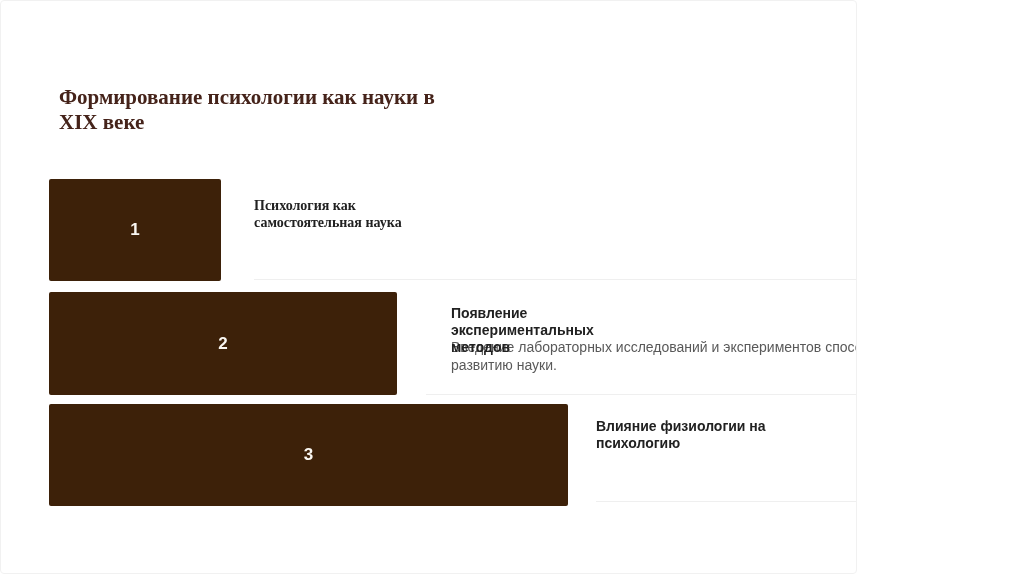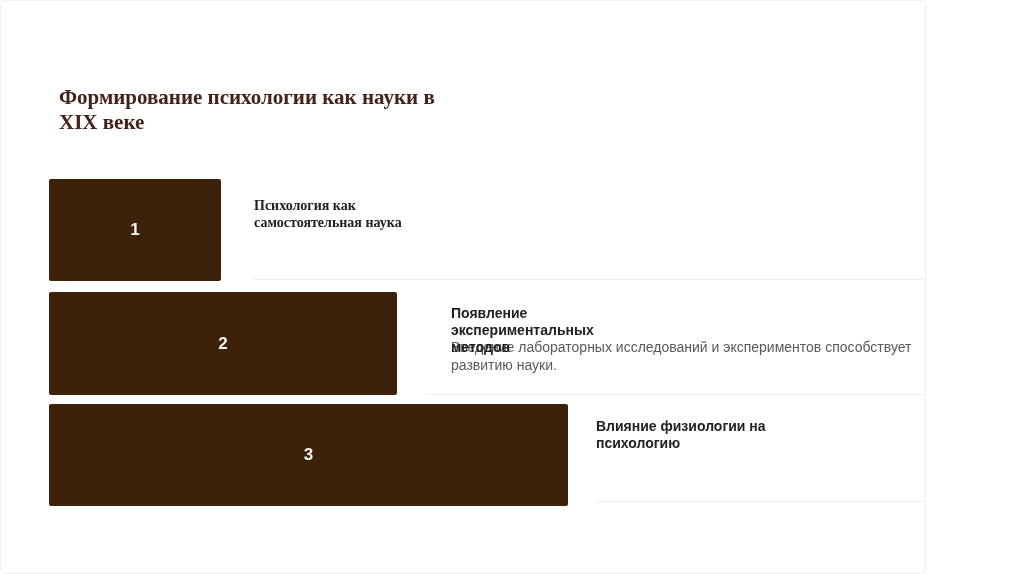--- a/index.html
+++ b/index.html
@@ -2,21 +2,21 @@
 <html><head>
 <meta charset="utf-8">
 <style>
   html, body {
     margin: 0;
     padding: 0;
     background: #ffffff;
   }
   .slide {
     position: relative;
-    width: 926px;
+    width: 857px;
     height: 574px;
     background: #ffffff;
     box-sizing: border-box;
     border: 1px solid #f1f1f1;
     border-radius: 4px;
     overflow: hidden;
     font-family: "Liberation Sans", sans-serif;
   }
   .slide-title {
     position: absolute;

